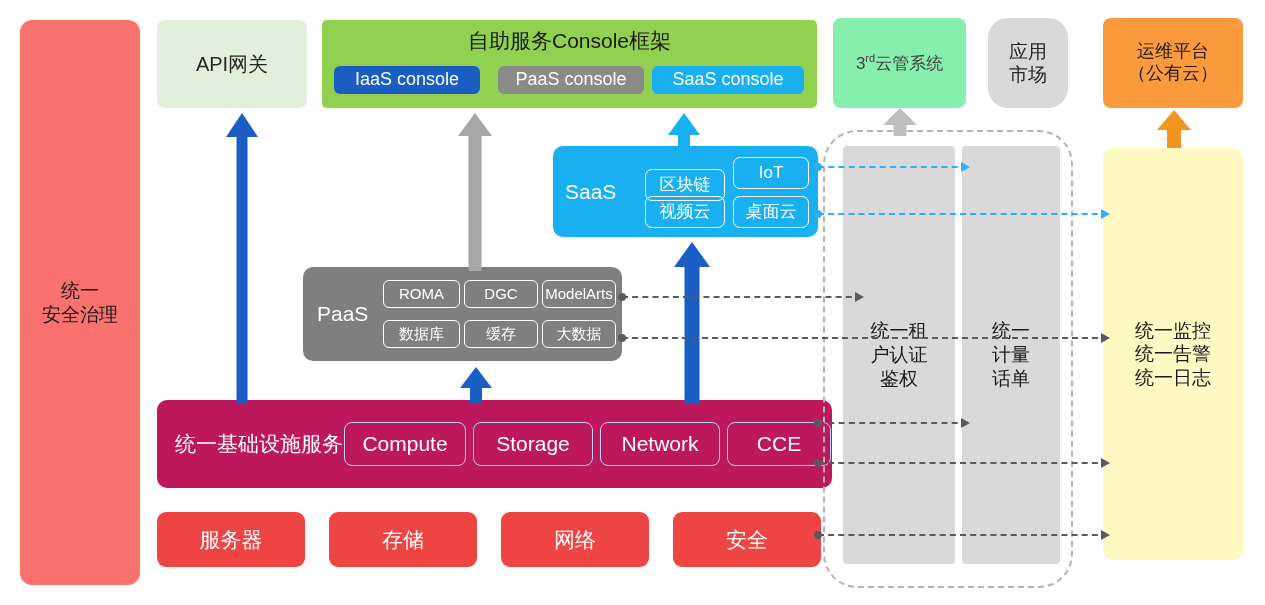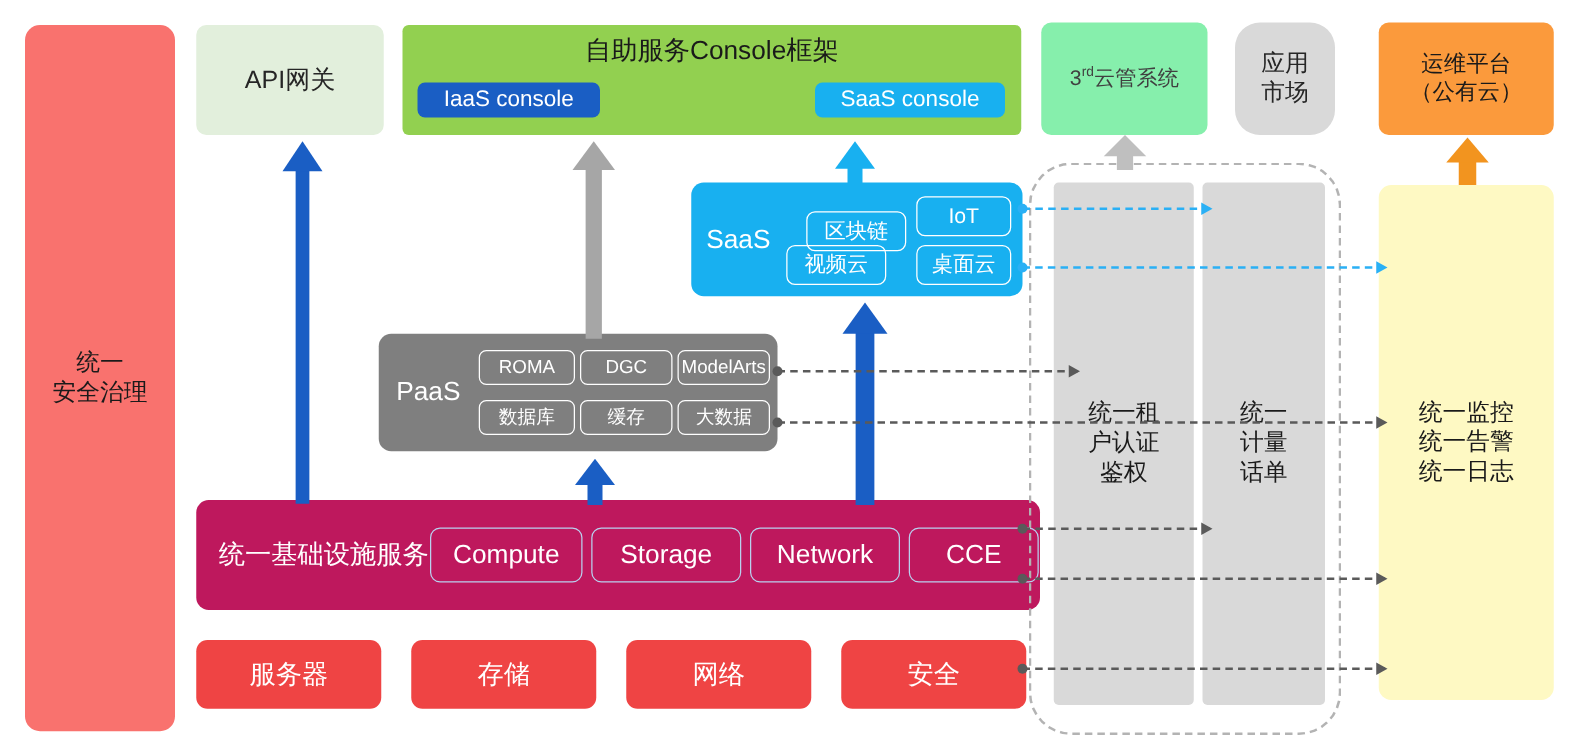--- a/index.html
+++ b/index.html
@@ -107,21 +107,21 @@
     font-size:21px;color:#ffffff;
   }
   .saas-chip{
     position:absolute; height:30px; border-radius:7px;
     border:1.6px solid #ffffff;
     display:flex;align-items:center;justify-content:center;
     color:#ffffff;font-size:17px;
   }
   .sc1{ left:92px; top:11px; width:78px;margin-top:12px; }
   .sc2{ left:180px; top:11px; width:74px; }
-  .sc3{ left:76px; top:50px; width:78px;text-align:center; }
+  .sc3{ left:92px; top:50px; width:78px;text-align:center; }
   .sc4{ left:180px; top:50px; width:74px; }
 
   
   .paas{
     left:303px; top:267px; width:319px; height:94px;
     background:#7f7f7f; border-radius:10px; display:block;
   }
   .paas-label{
     position:absolute; left:14px; top:0; height:100%;
     display:flex;align-items:center;
@@ -230,20 +230,21 @@
 <div id="canvas">
 
   <div class="box security">统一
 安全治理</div>
 
   <div class="box api-gw">API网关</div>
 
   <div class="box console-frame">
     <div class="console-title">自助服务Console框架</div>
     <div class="console-chip chip-iaas">IaaS console</div>
+    <div class="console-chip chip-paas">PaaS console</div>
     <div class="console-chip chip-saas">SaaS console</div>
   </div>
 
   <div class="box third-cloud">
     <span><span>3</span><sup>rd</sup><span>云管系统</span></span>
   </div>
 
   <div class="box app-market">应用
 市场</div>
 

